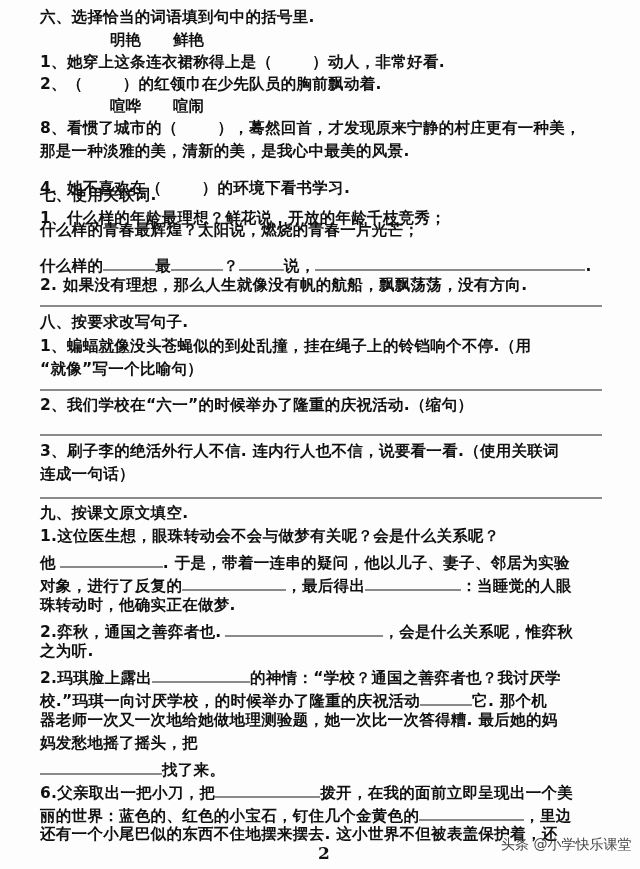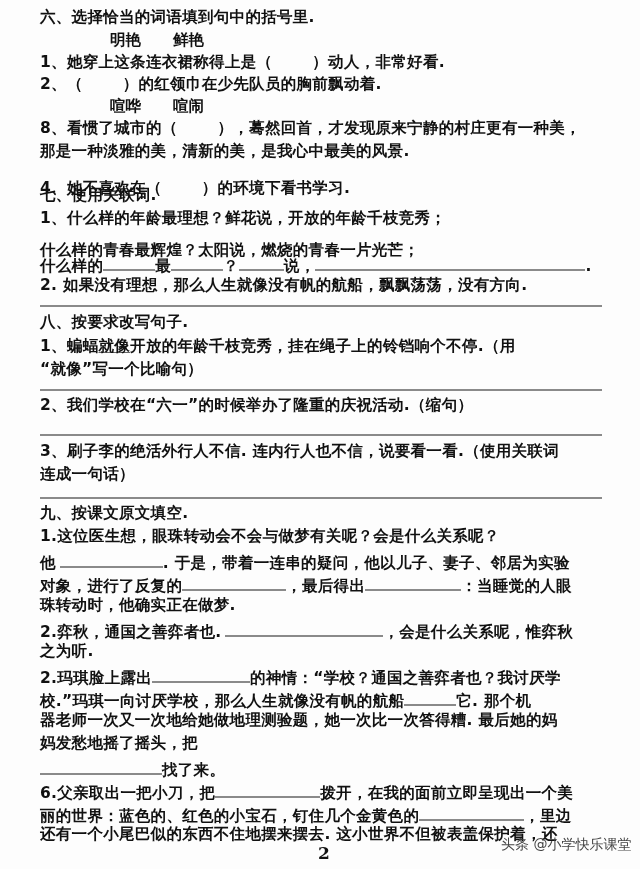--- a/index.html
+++ b/index.html
@@ -25,46 +25,46 @@
 <div class="ln" style="top:74px"><span>2、（</span><span style="display:inline-block;width:40px"></span><span>）的红领巾在少先队员的胸前飘动着.</span></div>
 <div class="opts" style="top:96px">
   <span>喧哗</span><span>喧闹</span>
 </div>
 <div class="ln" style="top:118px"><span>8、看惯了城市的（</span><span style="display:inline-block;width:40px"></span><span>），蓦然回首，才发现原来宁静的村庄更有一种美，</span></div>
 <div class="ln" style="top:141px">那是一种淡雅的美，清新的美，是我心中最美的风景.</div>
 <div class="ln" style="top:178px"><span>4、她不喜欢在（</span><span style="display:inline-block;width:40px"></span><span>）的环境下看书学习.</span></div>
 
 <div class="ln" style="top:185px">七、使用关联词.</div>
 <div class="ln" style="top:208px">1、什么样的年龄最理想？鲜花说，开放的年龄千枝竞秀；</div>
-<div class="ln" style="top:240px">什么样的青春最辉煌？太阳说，燃烧的青春一片光芒；</div>
+<div class="ln" style="top:220px">什么样的青春最辉煌？太阳说，燃烧的青春一片光芒；</div>
 <div class="ln" style="top:252px">
   <span>什么样的</span><span class="blank" style="width:52px"></span><span>最</span><span class="blank" style="width:52px"></span><span>？</span><span class="blank" style="width:45px"></span><span>说，</span><span class="blank" style="width:270px"></span><span>.</span>
 </div>
 <div class="ln" style="top:275px">2. 如果没有理想，那么人生就像没有帆的航船，飘飘荡荡，没有方向.</div>
 <div class="rule" style="top:305px"></div>
 
 <div class="ln" style="top:312px">八、按要求改写句子.</div>
-<div class="ln" style="top:336px"><span>1、蝙蝠</span><span class="u">就像</span><span>开放的年龄千枝竞秀，挂在绳子上的铃铛响个不停.（用</span></div>
+<div class="ln" style="top:336px"><span>1、蝙蝠</span><span class="u">就像</span><span>没头苍蝇似的到处乱撞，挂在绳子上的铃铛响个不停.（用</span></div>
 <div class="ln" style="top:359px">“就像”写一个比喻句）</div>
 <div class="rule" style="top:389px"></div>
 <div class="ln" style="top:395px">2、我们学校在“六一”的时候举办了隆重的庆祝活动.（缩句）</div>
 <div class="rule" style="top:434px"></div>
 <div class="ln" style="top:441px">3、刷子李的绝活外行人不信. 连内行人也不信，说要看一看.（使用关联词</div>
 <div class="ln" style="top:464px">连成一句话）</div>
 <div class="rule" style="top:497px"></div>
 
 <div class="ln" style="top:503px">九、按课文原文填空.</div>
 <div class="ln" style="top:526px">1.这位医生想，眼珠转动会不会与做梦有关呢？会是什么关系呢？</div>
 <div class="ln" style="top:549px"><span>他</span><span class="blank" style="width:103px;margin-left:4px"></span><span>. 于是，带着一连串的疑问，他以儿子、妻子、邻居为实验</span></div>
 <div class="ln" style="top:572px"><span>对象，进行了反复的</span><span class="blank" style="width:104px"></span><span>，最后得出</span><span class="blank" style="width:96px"></span><span>：当睡觉的人眼</span></div>
 <div class="ln" style="top:595px">珠转动时，他确实正在做梦.</div>
 <div class="ln" style="top:618px"><span>2.弈秋，通国之善弈者也.</span><span class="blank" style="width:158px;margin-left:4px"></span><span>，会是什么关系呢，惟弈秋</span></div>
 <div class="ln" style="top:641px">之为听.</div>
 <div class="ln" style="top:664px"><span>2.玛琪脸上露出</span><span class="blank" style="width:98px"></span><span>的神情：“学校？通国之善弈者也？我讨厌学</span></div>
-<div class="ln" style="top:687px"><span>校.”玛琪一向讨厌学校，那么人生就像没有帆的航船</span><span class="blank" style="width:52px"></span><span>它. 那个机</span></div>
+<div class="ln" style="top:687px"><span>校.”玛琪一向讨厌学校，的时候举办了隆重的庆祝活动</span><span class="blank" style="width:52px"></span><span>它. 那个机</span></div>
 <div class="ln" style="top:710px">器老师一次又一次地给她做地理测验题，她一次比一次答得糟. 最后她的妈</div>
 <div class="ln" style="top:733px">妈发愁地摇了摇头，把</div>
 <div class="ln" style="top:756px"><span class="blank" style="width:122px"></span><span>找了来。</span></div>
 <div class="ln" style="top:779px"><span>6.父亲取出一把小刀，把</span><span class="blank" style="width:105px"></span><span>拨开，在我的面前立即呈现出一个美</span></div>
 <div class="ln" style="top:802px"><span>丽的世界：蓝色的、红色的小宝石，钉住几个金黄色的</span><span class="blank" style="width:105px"></span><span>，里边</span></div>
 <div class="ln" style="top:824px">还有一个小尾巴似的东西不住地摆来摆去. 这小世界不但被表盖保护着，还</div>
 
 <div class="pageno">2</div>
 <div class="wm">头条 @小学快乐课堂</div>
 

